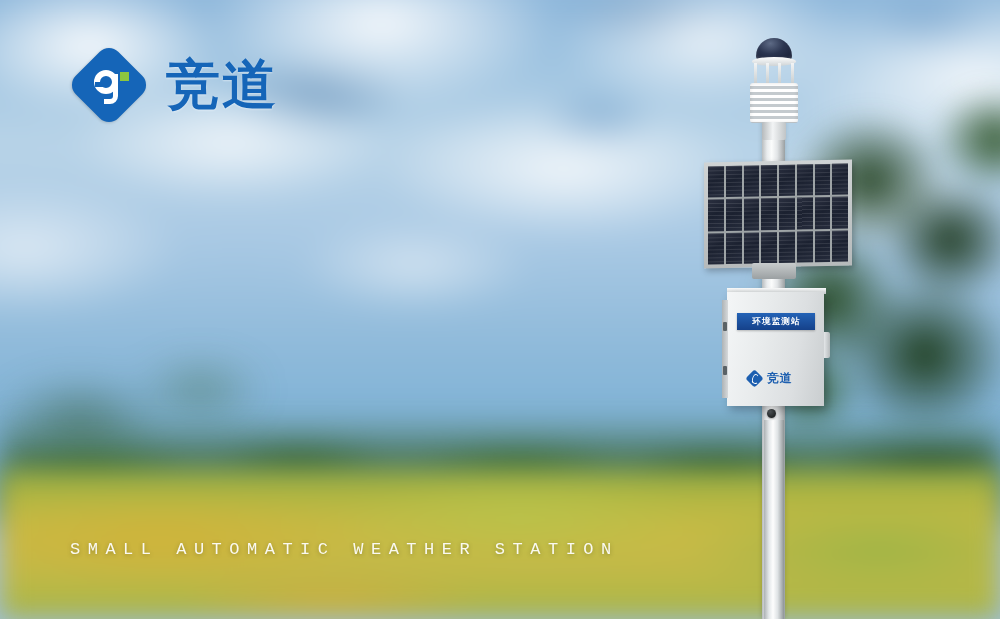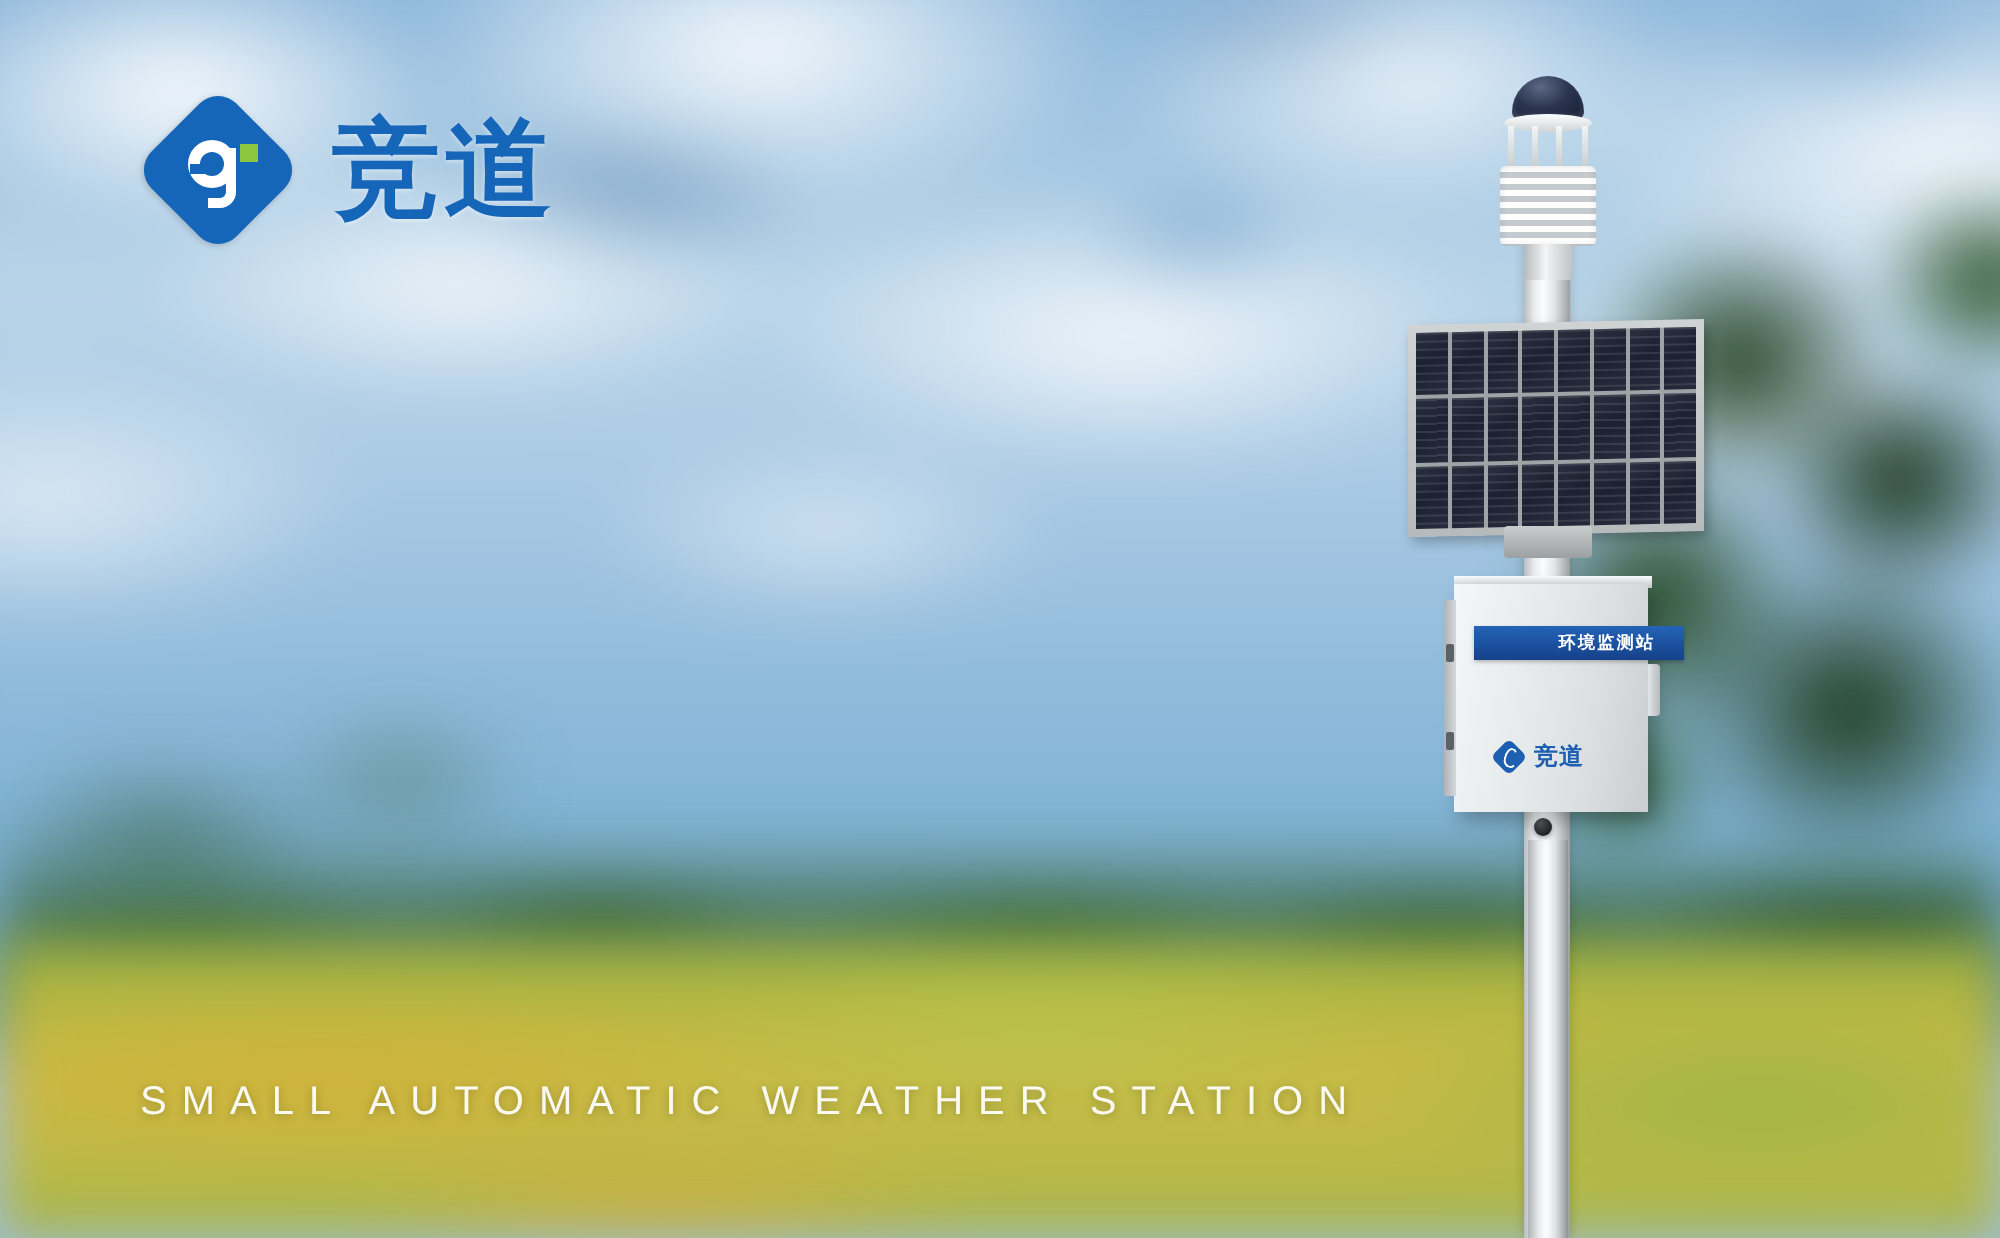--- a/index.html
+++ b/index.html
@@ -98,22 +98,22 @@
     color:#ffffff;font-weight:bold;line-height:1.02;
     font-family:"DejaVu Sans","Liberation Sans",sans-serif;
     text-shadow:4px 5px 7px rgba(30,55,80,.45);
     letter-spacing:1px;
   }
   .hl-1{font-size:96px;}
   .hl-2{font-size:96px;margin-top:18px;}
   .subtitle{
     position:absolute;left:70px;top:540px;
     color:rgba(255,255,255,.93);
-    font-size:20px;letter-spacing:7.5px;font-weight:300;
-    font-family:Liberation Sans, sans-serif;
+    font-size:17px;letter-spacing:7.5px;font-weight:300;
+    font-family:Liberation Mono, monospace;
     text-shadow:0 1px 4px rgba(60,60,20,.35);
     white-space:nowrap;
   }
 
   
   .device{position:absolute;left:0;top:0;width:1000px;height:619px;pointer-events:none;}
   .device > *{pointer-events:auto;}
 
   
   .pole{
@@ -183,21 +183,20 @@
   }
   .box-top{
     position:absolute;left:727px;top:288px;width:99px;height:6px;
     background:linear-gradient(180deg,#fbfcfc,#cdd1d3);
   }
   .box-banner{
     position:absolute;left:737px;top:313px;width:78px;height:17px;
     background:linear-gradient(180deg,#2463b6,#15418a);
     display:flex;align-items:center;justify-content:center;
     box-shadow:0 1px 2px rgba(0,0,0,.25);
-    padding-left:27px;
   }
   .box-banner span{
     color:#fff;font-size:9px;font-weight:bold;letter-spacing:1.2px;
     font-family:"DejaVu Sans","Liberation Sans",sans-serif;
     transform:scale(.95);white-space:nowrap;
   }
   .box-logo{
     position:absolute;left:745px;top:368px;width:62px;height:20px;
     display:flex;align-items:center;gap:4px;
   }

